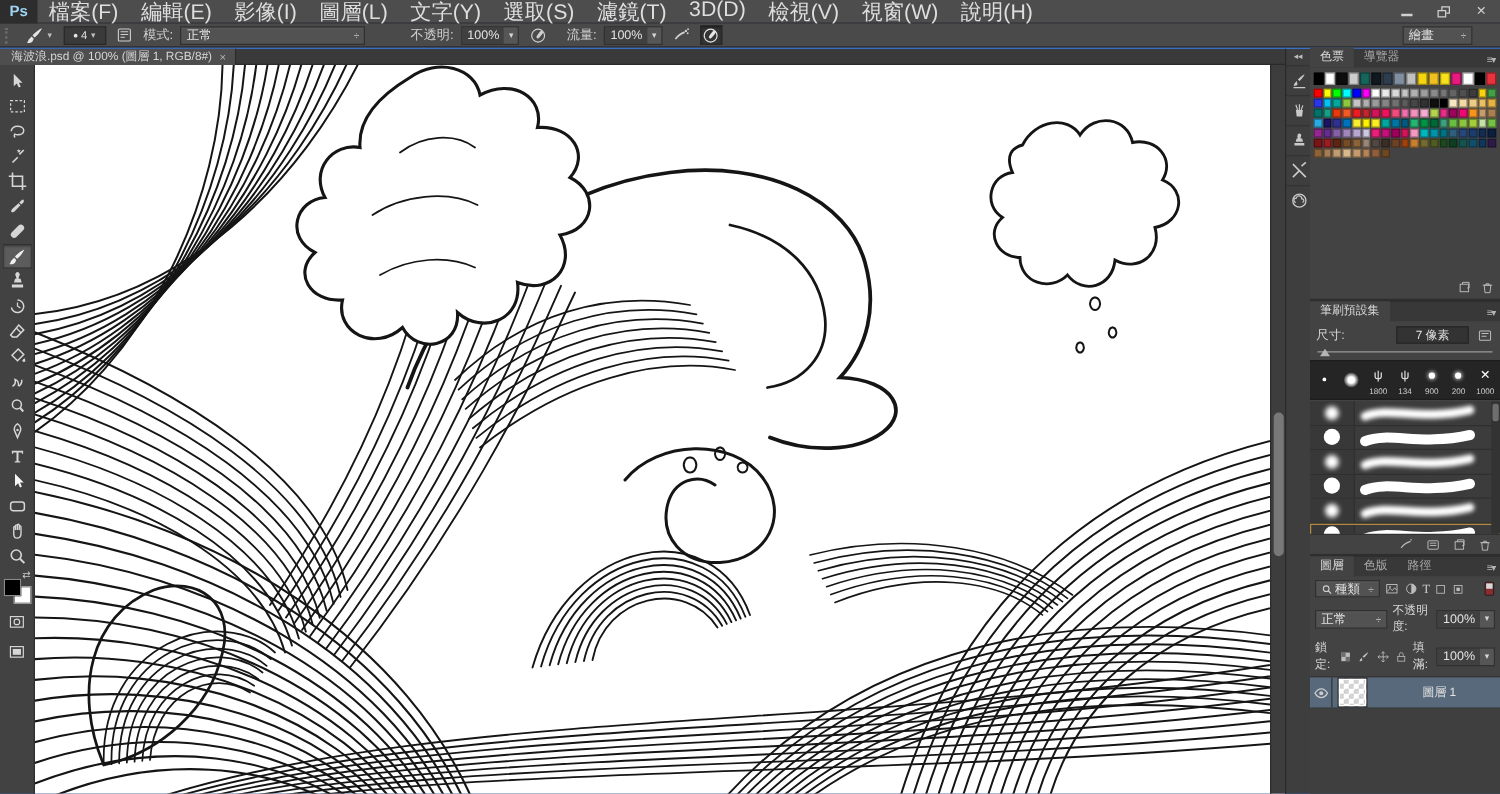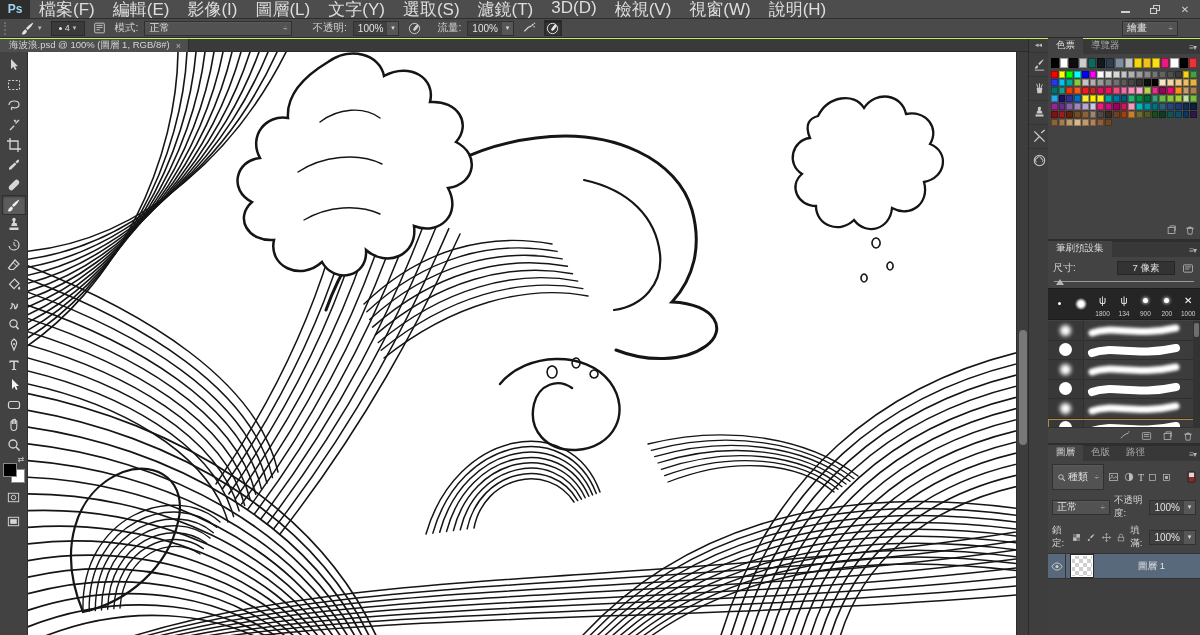--- a/index.html
+++ b/index.html
@@ -1,18 +1,18 @@
 <!DOCTYPE html>
 <html><head>
 <meta charset="utf-8">
 <style>
   * { margin:0; padding:0; box-sizing:border-box; }
   html,body { width:1200px; height:635px; overflow:hidden; background:#2b2b2b;
     font-family:"Liberation Sans","DejaVu Sans",sans-serif; color:#d6d6d6; }
-  .app { position:relative; width:1200px; height:635px; background:#bef264; }
+  .app { position:relative; width:1200px; height:635px; background:#3b82f6; }
 
   
   .menubar { position:absolute; left:0; top:0; width:1200px; height:19px;
     background:#4d4d4d; display:flex; align-items:center; border-bottom:1px solid #2e2e2e; }
   .ps-logo { width:30px; height:19px; background:#2d2d2d; color:#9fd4f5; font-weight:bold;
     font-size:12px; display:flex; align-items:center; justify-content:center; }
   .menu-item { font-size:17px; padding:0 9px; color:#dedede; cursor:default; }
   .win-controls { margin-left:auto; display:flex; height:19px; }
   .win-btn { width:30px; height:19px; display:flex; align-items:center; justify-content:center;
     color:#d0d0d0; font-size:10px; }
@@ -121,21 +121,21 @@
   .stroke-thumb .c.soft { filter:blur(2px); width:11px; height:11px; }
   .stroke-prev { flex:1; height:100%; }
   .stroke-prev svg { display:block; }
   .soft-stroke { filter:blur(1.6px); }
   .bp-scroll { position:absolute; right:0; top:0; bottom:0; width:7px; background:#333; }
   .bp-scroll .t { position:absolute; top:2px; left:1px; width:5px; height:14px; background:#6e6e6e; border-radius:2px; }
   .bp-footer { display:flex; justify-content:flex-end; align-items:center; gap:8px; height:16px; padding:0 6px;
     background:#434343; border-top:1px solid #323232; }
 
   .layer-filter { display:flex; align-items:center; gap:3px; padding:3px 4px 2px; }
-  .filter-dd { width:52px; height:26px; }
+  .filter-dd { width:52px; height:14px; }
   .flt-icons { display:flex; gap:3px; align-items:center; }
   .layer-blend { display:flex; align-items:center; gap:4px; padding:2px 4px; font-size:9.5px; }
   .layer-lock { display:flex; align-items:center; gap:4px; padding:2px 4px 3px; font-size:9.5px; border-bottom:1px solid #333; }
   .lock-icons { display:flex; gap:4px; align-items:center; }
   .layer-rows { flex:1; background:#3f3f3f; }
   .layer-row { display:flex; align-items:center; height:25px; border-bottom:1px solid #333; gap:5px; padding-right:4px; }
   .layer-row.selected { background:#58697b; }
   .eye-cell { width:18px; height:100%; border-right:1px solid #333; display:flex; align-items:center; justify-content:center; }
   .eye-off { width:10px; height:10px; background:#3a3a3a; box-shadow:inset 0 0 0 1px #2e2e2e; }
   .lthumb { width:22px; height:22px; background:#fff; box-shadow:0 0 0 1px #2a2a2a; position:relative; }
@@ -203,21 +203,21 @@
       <svg class="icon" width="15" height="14" viewBox="0 0 16 16">
           <rect x="2.5" y="2.5" width="11" height="11" rx="1" fill="none" stroke="#cfcfcf"></rect>
           <path d="M4.5 5h7M4.5 7.5h7M4.5 10h4" stroke="#cfcfcf"></path>
         </svg>
     </span>
     <span class="opt-label">模式:</span>
     <span class="select" style="width:148px;">
       <span class="sel-val">正常</span>
         <span class="split">÷</span>
     </span>
-    <span class="opt-label" style="margin-left:14px;">不透明:</span>
+    <span class="opt-label" style="margin-left:30px;">不透明:</span>
     <span class="valbox">
       <span class="v">100%</span>
         <span class="a">▾</span>
     </span>
     <span class="opt-icon">
       <svg class="icon" width="15" height="15" viewBox="0 0 16 16">
           <circle cx="8" cy="8" r="5.5" fill="none" stroke="#cfcfcf"></circle>
           <path d="M10.8 3.4C9 5 7 7.6 6.4 9.4l1.3 1.2c1.7-1 3.8-3.4 4.8-5.4z" fill="#cfcfcf"></path>
         </svg>
     </span>

